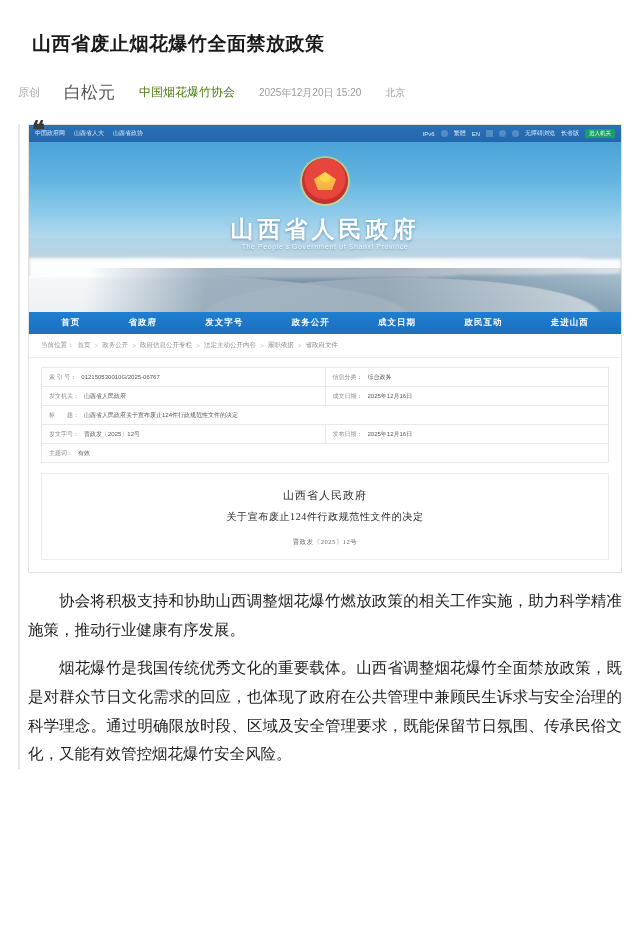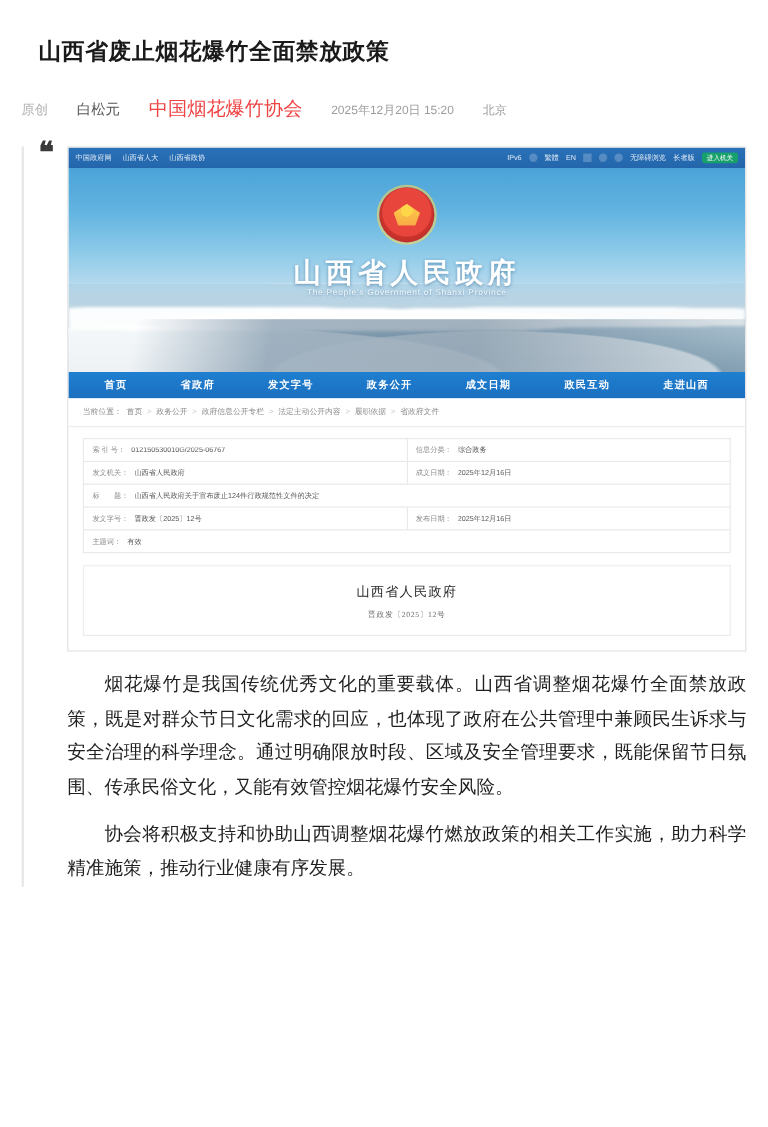--- a/index.html
+++ b/index.html
@@ -37,25 +37,25 @@
     font-size: 11.5px;
     color: #8a8a8a;
     white-space: nowrap;
   }
   .byline .tag-original {
     color: #b0b0b0;
     font-size: 11px;
   }
   .byline .author {
     color: #555;
+    font-size: 17px;
+  }
+  .byline .source {
+    color: #4d7c0f;
     font-size: 12px;
-  }
-  .byline .source {
-    color: #ef4444;
-    font-size: 16px;
   }
   .byline .meta {
     color: #9c9c9c;
     font-size: 10px;
   }
 
   
   .content-wrap {
     position: relative;
     margin: 20px 18px 0 18px;
@@ -72,21 +72,21 @@
     position: absolute;
     left: 14px;
     top: -6px;
     font-size: 24px;
     font-weight: bold;
     color: #3a3a3a;
     letter-spacing: -2px;
     line-height: 1;
   }
   .inner {
-    margin-left: 38px;
+    margin-left: 10px;
     margin-right: 0;
   }
 
   
   .gov-card {
     width: 100%;
     background: #fff;
     border: 1px solid #e3e3e3;
     box-sizing: border-box;
     overflow: hidden;
@@ -422,26 +422,27 @@
           <div class="meta-row">
             <div class="meta-cell full">
               <span class="meta-k">主题词：</span>
               <span class="meta-v">有效</span>
             </div>
           </div>
         </div>
 
         <div class="doc-box">
           <div class="doc-org">山西省人民政府</div>
+          <div class="doc-heading">关于宣布废止124件行政规范性文件的决定</div>
           <div class="doc-no">晋政发〔2025〕12号</div>
         </div>
 
       </div>
 
       <div class="body-text">
+        <p>协会将积极支持和协助山西调整烟花爆竹燃放政策的相关工作实施，助力科学精准施策，推动行业健康有序发展。</p>
         <p>烟花爆竹是我国传统优秀文化的重要载体。山西省调整烟花爆竹全面禁放政策，既是对群众节日文化需求的回应，也体现了政府在公共管理中兼顾民生诉求与安全治理的科学理念。通过明确限放时段、区域及安全管理要求，既能保留节日氛围、传承民俗文化，又能有效管控烟花爆竹安全风险。</p>
-        <p>协会将积极支持和协助山西调整烟花爆竹燃放政策的相关工作实施，助力科学精准施策，推动行业健康有序发展。</p>
       </div>
 
     </div>
   </div>
 
 </div>
 
 </body></html>

